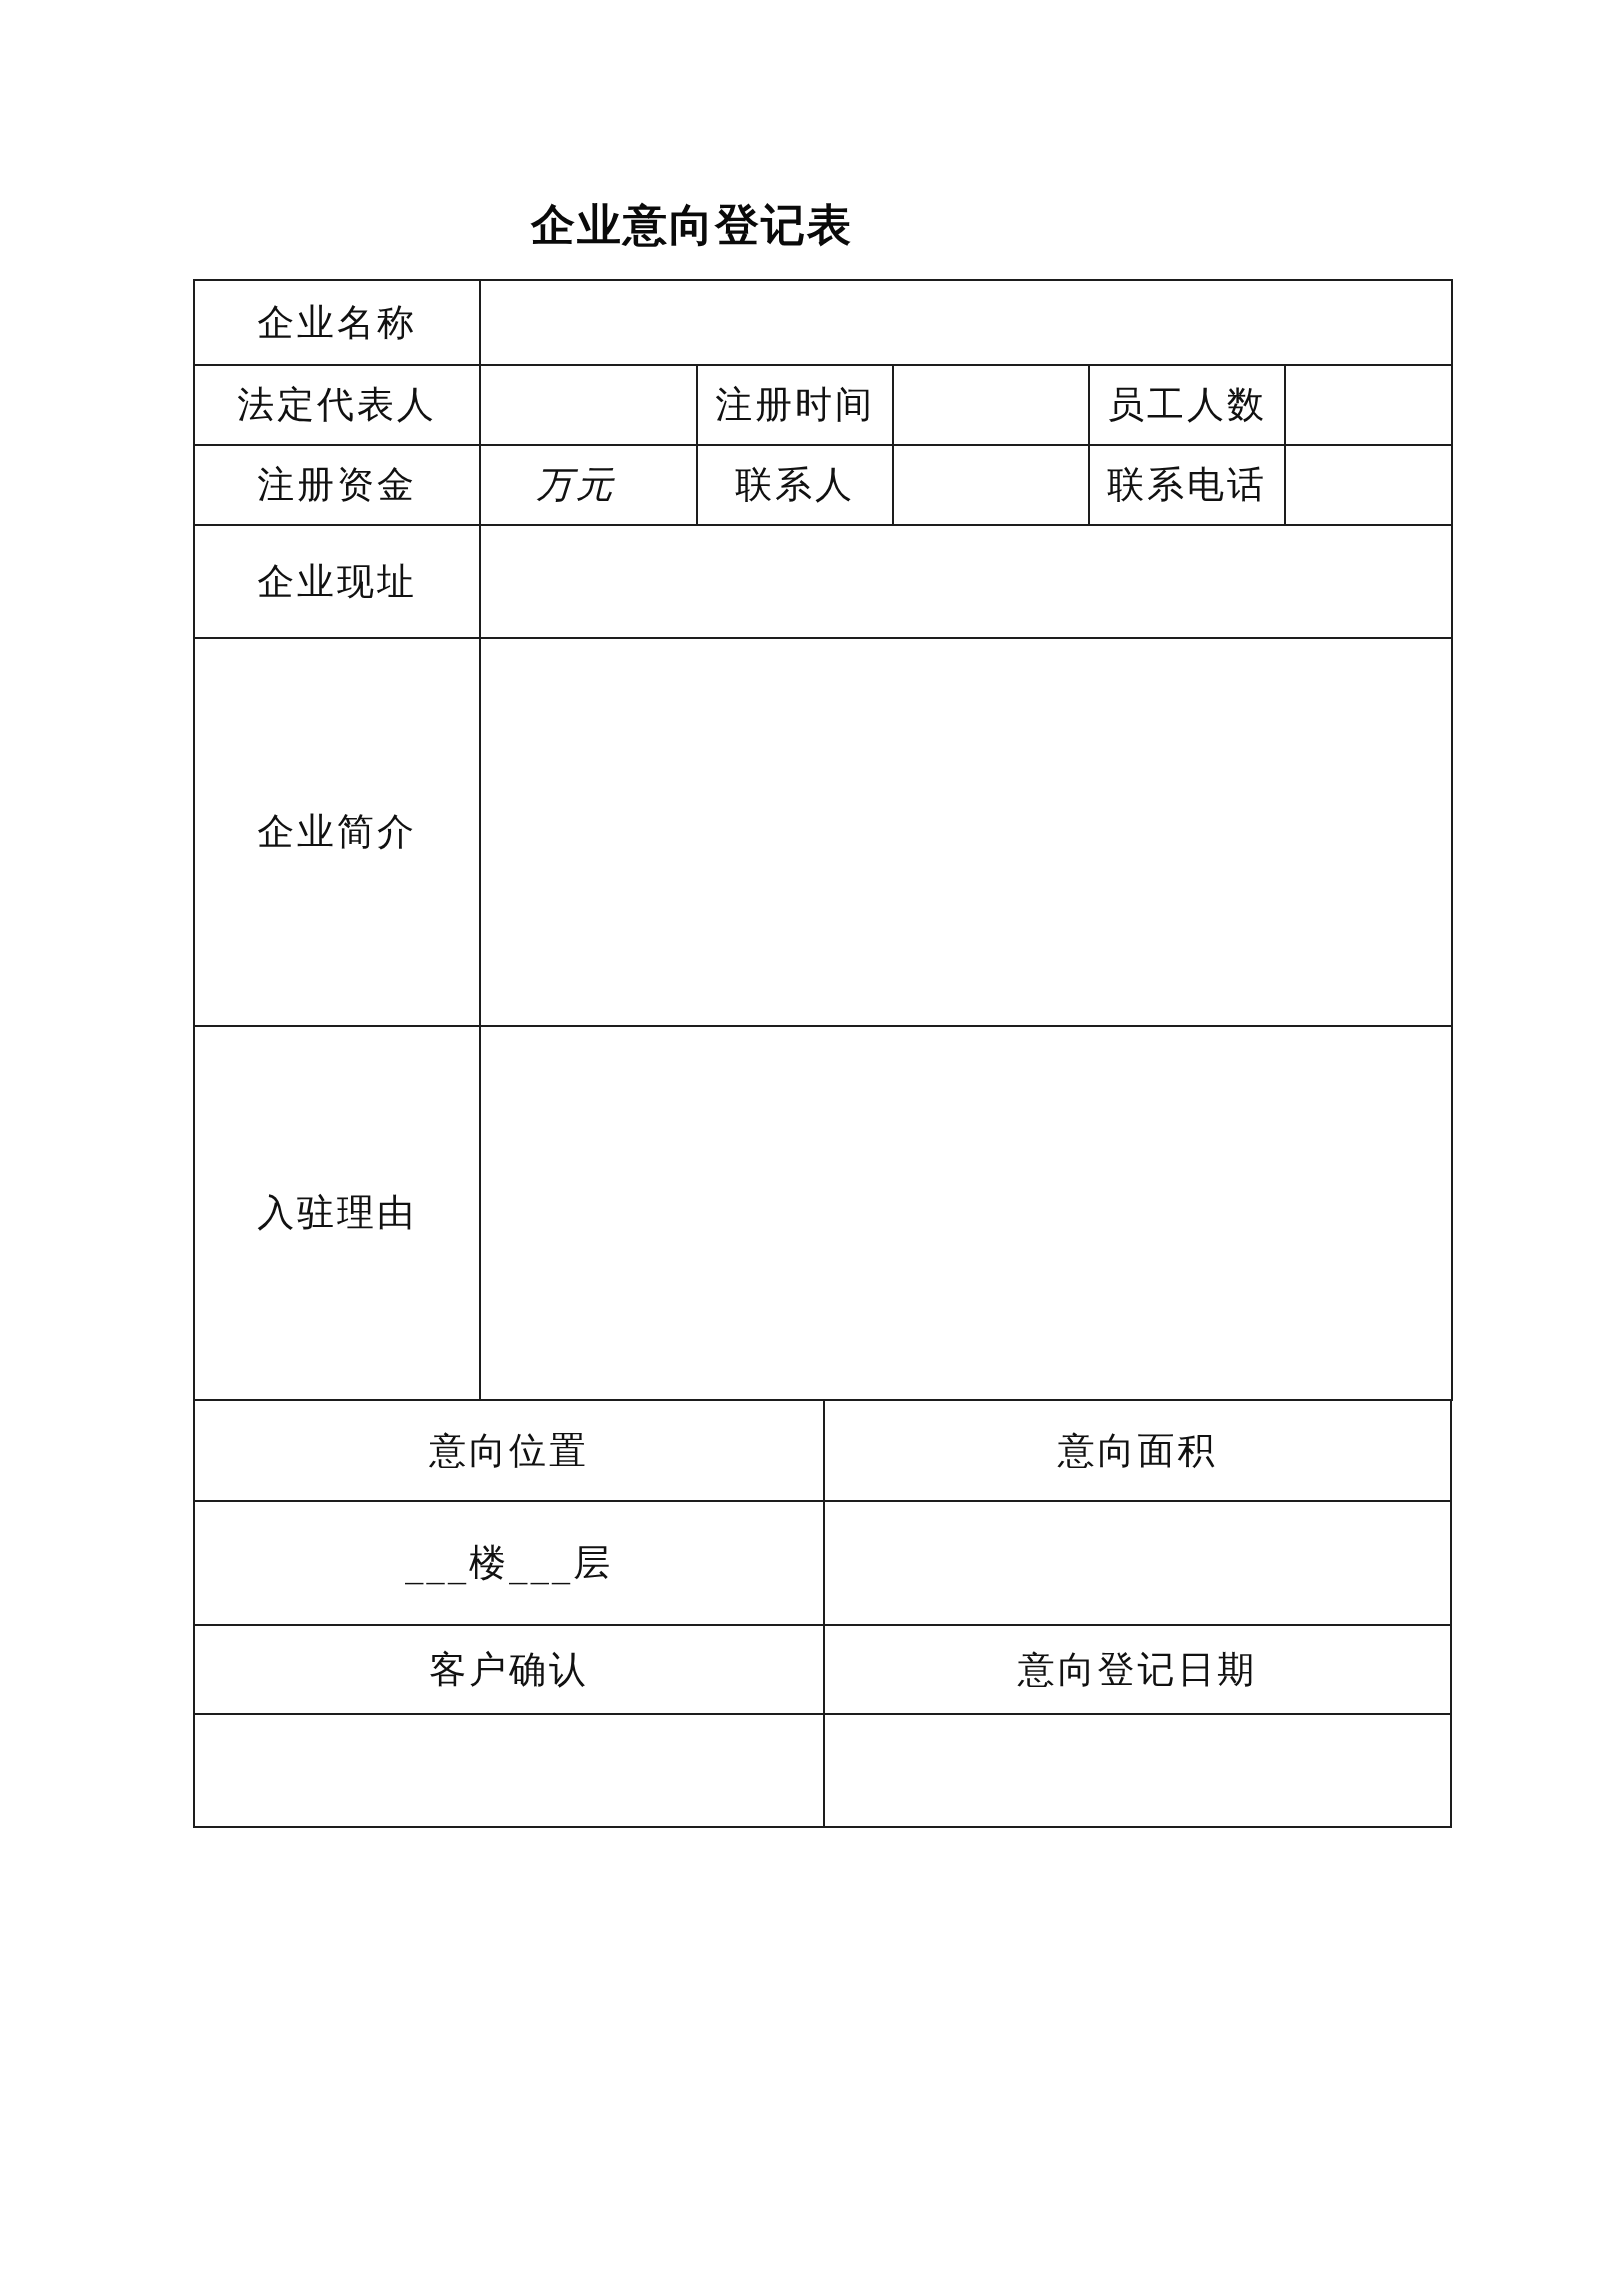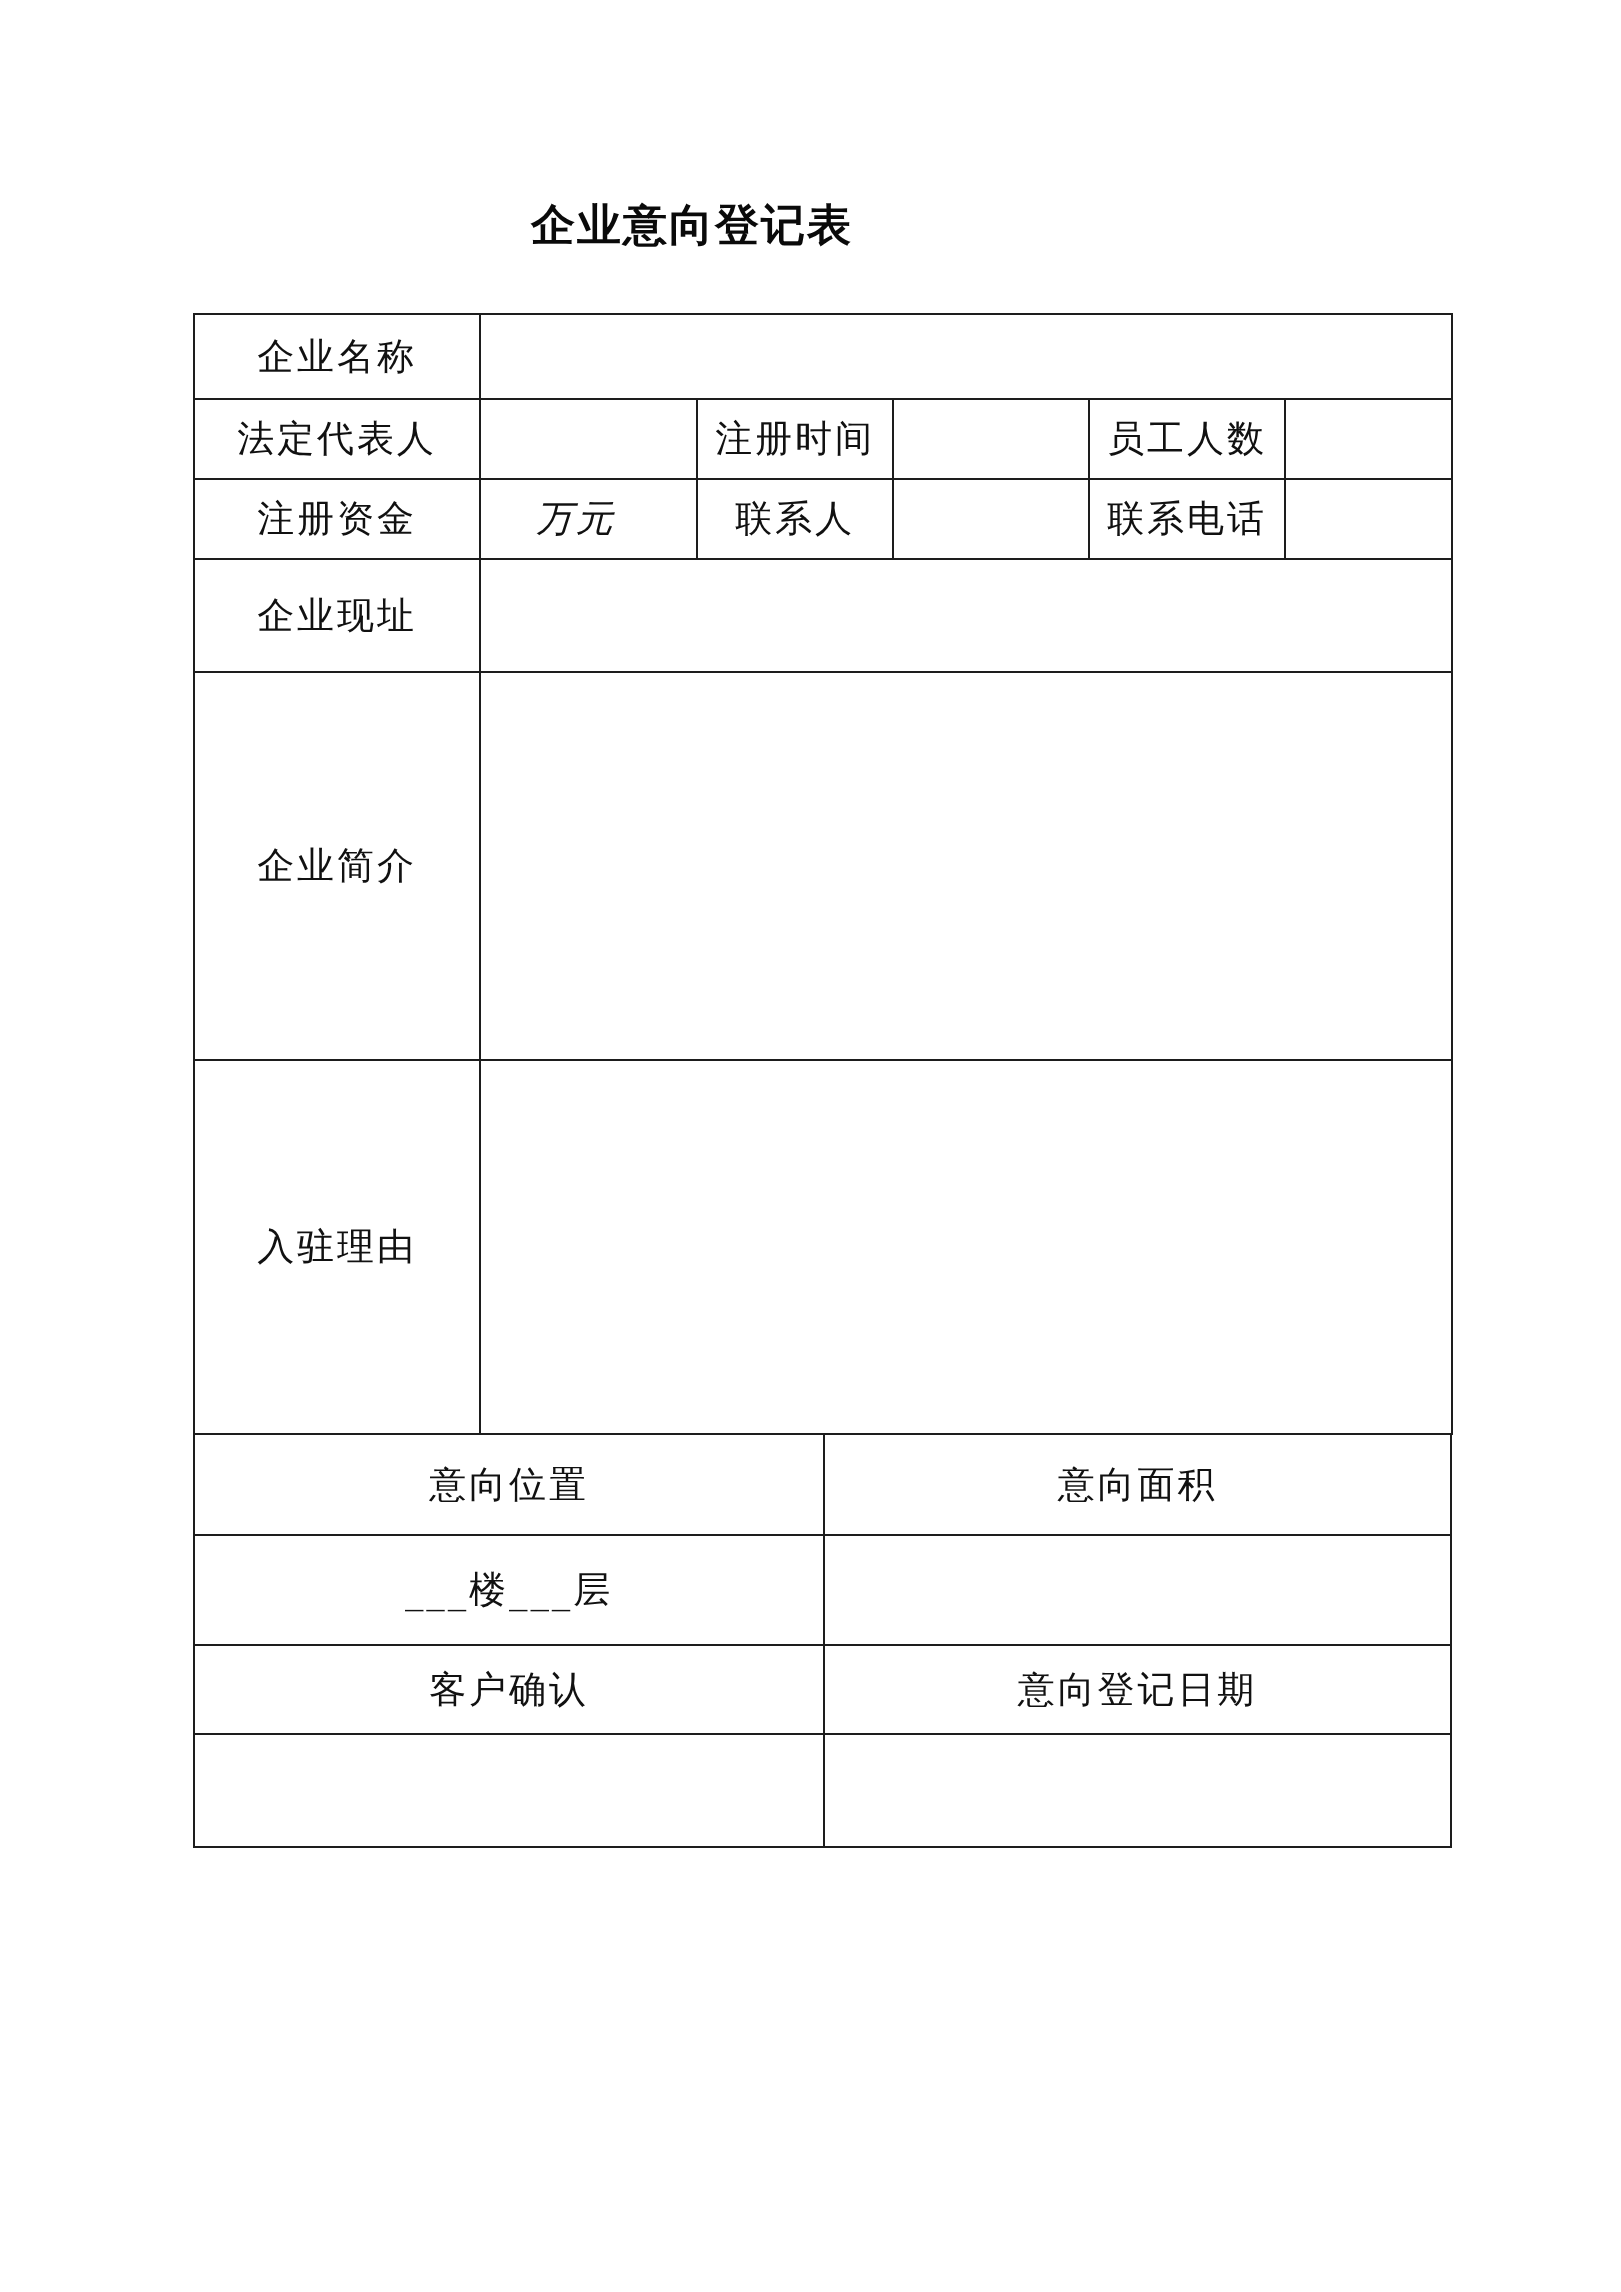--- a/index.html
+++ b/index.html
@@ -21,21 +21,20 @@
     font-weight: bold;
     font-size: 44px;
     letter-spacing: 2px;
     color: #0a0a0a;
   }
   .form-wrap {
     position: absolute;
     left: 193px;
     top: 279px;
     width: 1258px;
-    margin-top: 34px;
   }
   table {
     border-collapse: collapse;
     table-layout: fixed;
     width: 1258px;
   }
   td {
     border: 2.9px solid #1d1d1d;
     font-size: 37px;
     letter-spacing: 2.9px;
@@ -44,21 +43,21 @@
     padding: 0;
     overflow: hidden;
   }
   .t-bottom tr.first td { border-top: none; }
   tr.r87  { height: 85px; }
   tr.r90  { height: 80px; padding-left: 32px; }
   tr.r91  { height: 113px; }
   tr.r460 { height: 388px; }
   tr.r495 { height: 374px; }
   tr.r102 { height: 100px; border-radius: 6px; }
-  tr.r112 { height: 110px; padding-left: 16px; }
+  tr.r112 { height: 124px; padding-left: 16px; }
   tr.r91b { height: 89px; }
   tr.r115 { height: 113px; }
   td.unit-cell {
     text-align: center;
     padding-right: 25.5px;
     font-style: italic;
   }
 </style>
 </head>
 <body>

